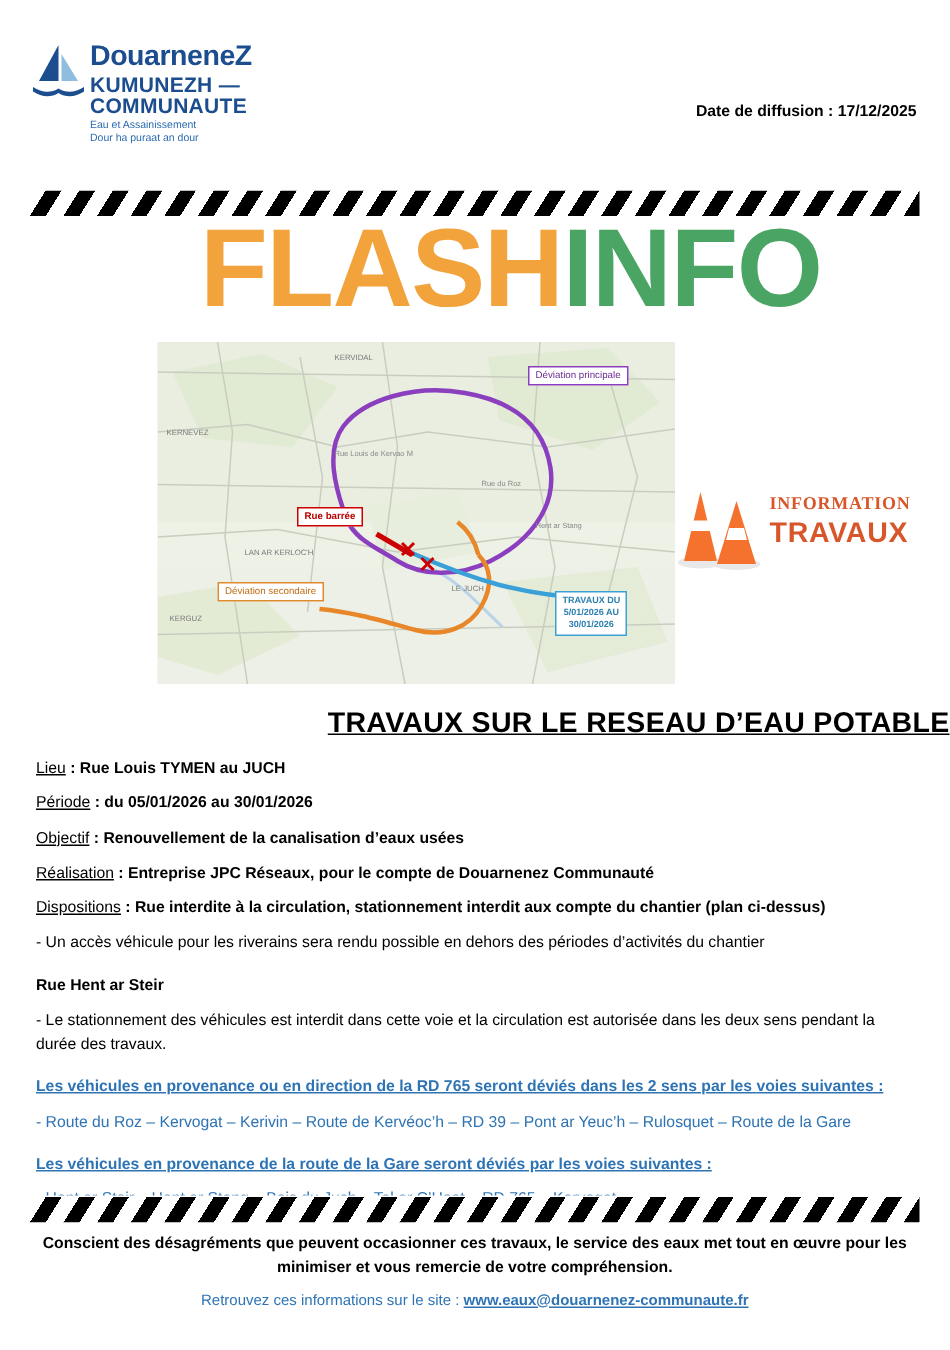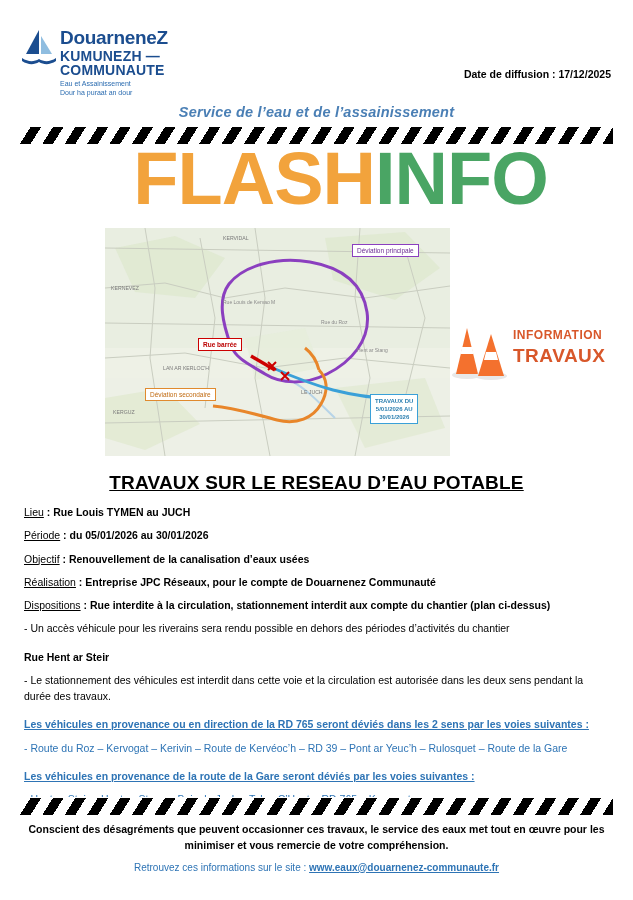--- a/index.html
+++ b/index.html
@@ -182,38 +182,39 @@
     height: 62px;
   }
   .travaux-word {
     position: absolute;
     left: 62px;
     top: 8px;
     font-size: 12px;
     font-weight: bold;
     color: #d8572a;
     letter-spacing: 0.5px;
+    font-family: Liberation Serif, serif;
   }
   .travaux-word2 {
     position: absolute;
     left: 62px;
     top: 25px;
     font-size: 19px;
     font-weight: bold;
     color: #d8572a;
     letter-spacing: 0.5px;
   }
 
   
   .doc-title {
     position: absolute;
     top: 472px;
     left: 0;
     right: 0;
-    text-align: center;
+    text-align: right;
     font-size: 19px;
     font-weight: bold;
     text-decoration: underline;
     letter-spacing: 0.2px;
   }
 
   .content {
     position: absolute;
     top: 504px;
     left: 24px;
@@ -287,21 +288,20 @@
             <div>Eau et Assainissement</div>
             <div>Dour ha puraat an dour</div>
           </span>
         </span>
       </div>
     </div>
 
     <div class="diffusion">Date de diffusion : 17/12/2025</div>
   </div>
 
-  <div class="service-title">Service de l’eau et de l’assainissement</div>
 
   <div class="stripe-top">
     <div class="stripe"></div>
   </div>
 
   <div class="flashinfo">
     <span class="flash">FLASH</span><span class="info">INFO</span>
   </div>
 
   <div class="map-area">

